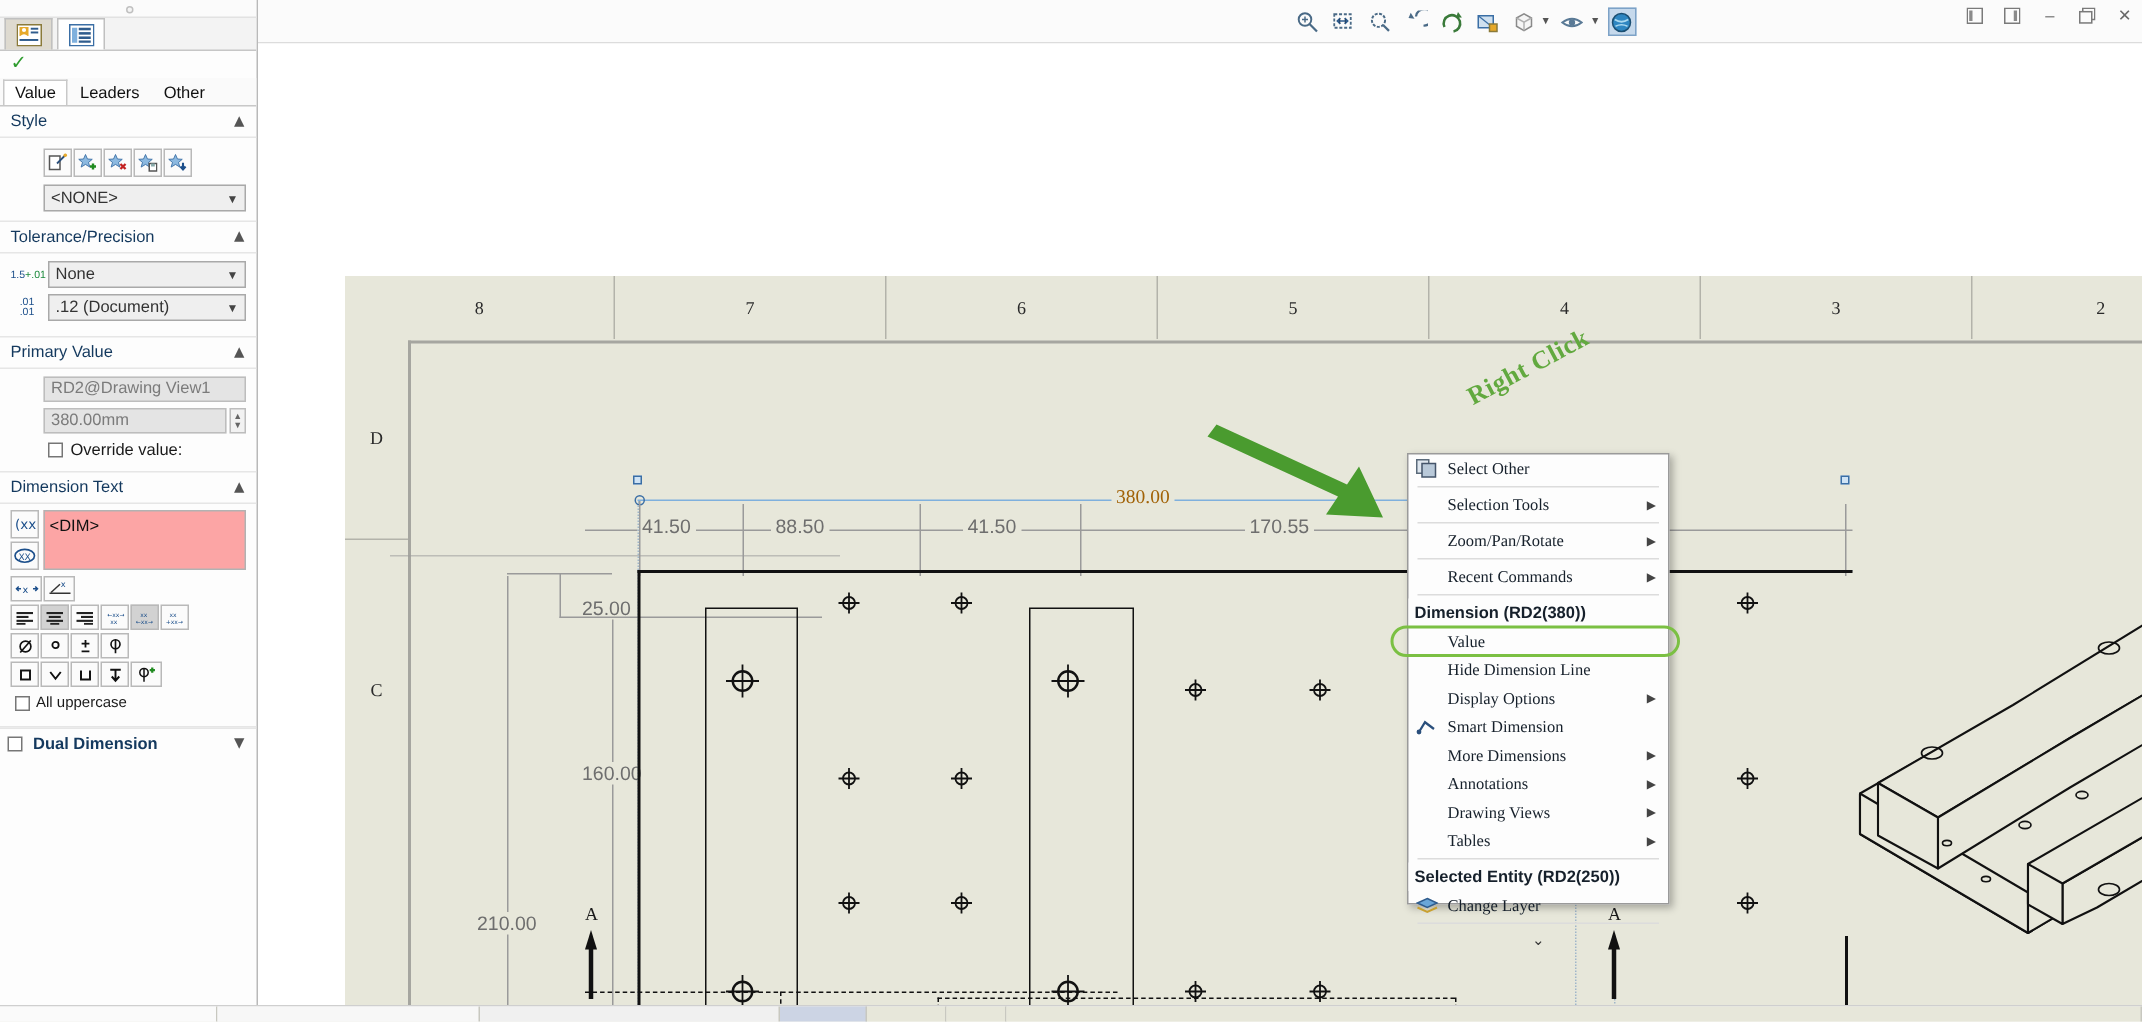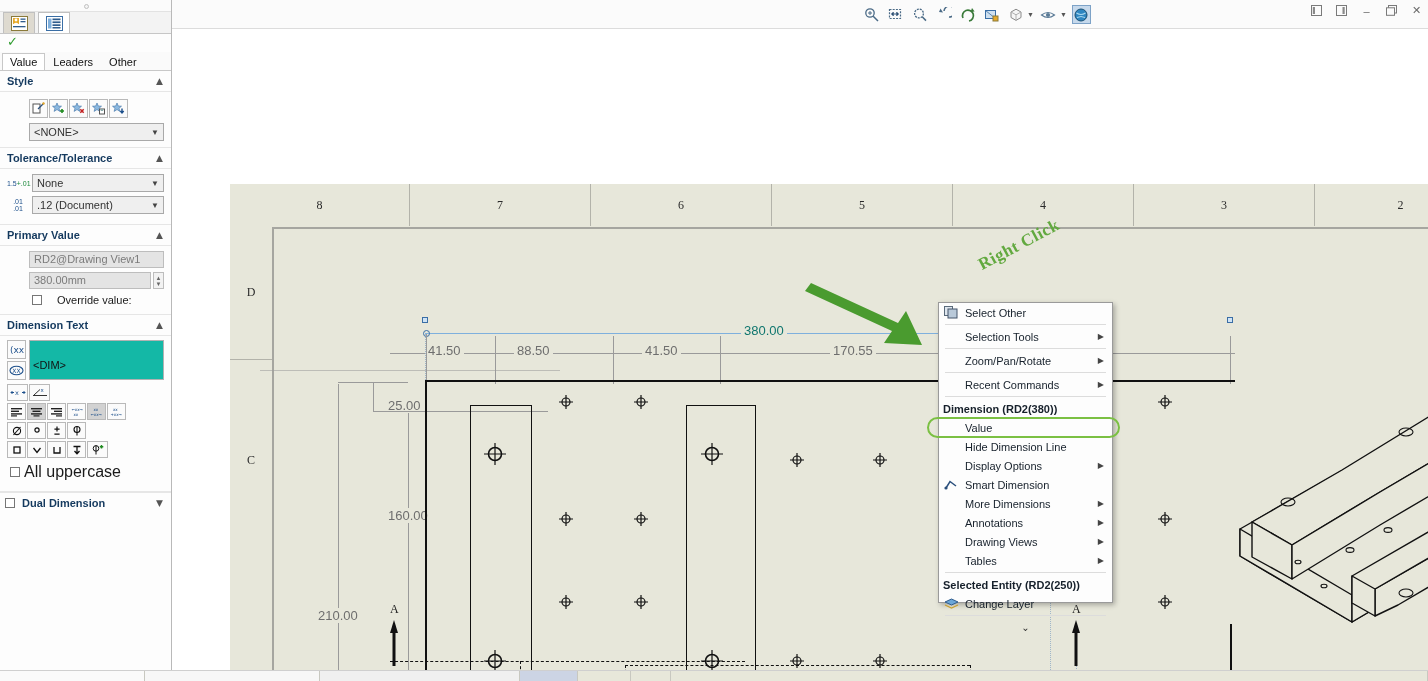--- a/index.html
+++ b/index.html
@@ -30,50 +30,50 @@
   .pm-title .t{ font-weight:bold; font-size:11.5px; }
   .pm-help{ position:absolute; right:7px; top:6px; width:12px;height:12px;border:1px solid #4a78a8;
       border-radius:50%; color:#2f5c8d; font-size:9px; text-align:center; line-height:11px;}
   .pm-ok{ height:18px; padding-left:7px; color:#2e9c2e; font-size:13px; line-height:16px;}
   .pm-subtabs{ height:19px; display:flex; align-items:flex-end; border-bottom:1px solid #c8c8c8;
       padding-left:2px; background:#fafafa;}
   .pm-subtab{ padding:2px 7px 2px 7px; font-size:11px; border:1px solid transparent;
       border-bottom:none; background:transparent; color:#111;}
   .pm-subtab.active{ background:#fff; border-color:#c8c8c8;}
   .sect-hdr{ height:21px; display:flex; align-items:center; justify-content:space-between;
-      padding:0 8px 0 7px; font-weight:bold; font-size:11px; color:#14395e;
+      padding:0 8px 0 7px; font-weight:normal; font-size:11px; color:#14395e;
       border-bottom:1px solid #e6e6e6;}
   .chev{ font-size:9px; color:#555; font-family:"DejaVu Sans",sans-serif;}
   .sect-body{ padding:5px 7px 6px 7px; border-bottom:1px solid #e6e6e6;}
   .icon-row{ display:flex; gap:1px; margin:2px 0 5px 22px;}
   .sq-btn{ width:19px;height:19px; border:1px solid #b9b9b9; background:#fbfbfb;
       display:flex;align-items:center;justify-content:center;}
   .combo{ height:18px; border:1px solid #a9a9a9; background:#efefef; display:flex; align-items:center;
       padding:0 4px; font-size:11px; color:#333; position:relative;}
   .combo .cv{ flex:1; overflow:hidden; white-space:nowrap;}
   .combo .ar{ font-size:8px; color:#444;}
   .lbl-ico{ width:22px; text-align:center; font-size:7px; color:#1c4f8b; line-height:1.0;}
   .rowi{ display:flex; align-items:center; gap:3px; margin-bottom:4px;}
   .rowi .combo{ flex:1;gap:32px;}
   .ro-field{ height:17px; border:1px solid #bdbdbd; background:#e4e4e4; color:#7b7b7b;
       font-size:11px; padding:1px 4px; margin-left:22px; white-space:nowrap; overflow:hidden;}
   .spin{ width:11px; border:1px solid #bdbdbd; background:#f2f2f2; margin-left:2px;
       display:flex;flex-direction:column;align-items:center;justify-content:center;font-size:6px;color:#666;}
-  .chk-row{ display:flex; align-items:center; gap:15px; margin:5px 0 2px 25px; font-size:11px;}
+  .chk-row{ display:flex; align-items:center; gap:5px; margin:5px 0 2px 25px; font-size:11px;}
   .chk{ width:10px;height:10px;border:1px solid #767676;background:#fff;}
   .dimtext{ display:flex; gap:3px; margin-bottom:4px;}
-  .dimtext .txa{ flex:1; height:40px; border:1px solid #b2b2b2; background:#14b8a6;
-      font-size:11px; padding:18px 3px; color:#111;}
+  .dimtext .txa{ flex:1; height:40px; border:1px solid #b2b2b2; background:#fca5a5;
+      font-size:11px; padding:4px 3px; color:#111;}
   .sidebtns{ display:flex; flex-direction:column; gap:2px;}
   .tool-grid{ display:flex; gap:1px; margin-bottom:2px;}
   .tb{ width:19px;height:17px;border:1px solid #b9b9b9;background:#fbfbfb;
       display:flex;align-items:center;justify-content:center;font-size:10px;}
   .tb.on{ background:#d2d2d2;}
   .tb.wide{ width:21px;}
-  .allup{ display:flex;align-items:center;gap:4px;margin:5px 0 4px 3px;font-size:16px;}
+  .allup{ display:flex;align-items:center;gap:4px;margin:5px 0 4px 3px;font-size:10px;}
   .dual{ display:flex;align-items:center;gap:7px;padding:4px 8px 4px 5px;
       border-top:1px solid #e6e6e6; font-weight:bold; color:#14395e; font-size:11px;}
 
   
   #topbar{ position:absolute; left:172px; top:0; width:1256px; height:29px;
      background:#fbfbfb; border-bottom:1px solid #dcdcdc;}
   #cmdbar{ position:absolute; left:690px; top:1px; height:27px; display:flex; align-items:center; gap:5px;}
   .cmdi{ width:19px;height:19px;display:flex;align-items:center;justify-content:center;}
   .cmdi.sel{ background:#c6d9ec; border:1px solid #7da2c7;}
   .cdrop{ font-size:7px;color:#555;margin-left:-3px;}
@@ -93,21 +93,21 @@
      background:#e7e7da;}
   .ruler-h{ position:absolute; top:0; height:42px; border-right:1px solid #b3b3aa;
      display:flex; align-items:center; justify-content:center; font-size:12px; color:#2a2a2a;
      font-family:"Liberation Serif", serif;}
   .ruler-v{ position:absolute; left:0; width:42px; border-bottom:1px solid #b3b3aa;
      display:flex; align-items:center; justify-content:center; font-size:12px; color:#2a2a2a;
      font-family:"Liberation Serif", serif;}
 
   .dimtxt{ position:absolute; font-family:"Liberation Sans",sans-serif; color:#6e6e6e; font-size:13px;
      background:#e7e7da; padding:0 3px; white-space:nowrap;}
-  .dimtxt.sel{ color:#0f766e; }
+  .dimtxt.sel{ color:#a16207;font-family:Liberation Serif, serif; }
   .dline{ position:absolute; background:#9a9a9a;}
   .dline.sel{ background:#7fb0dd; }
   .extline{ position:absolute; background:#9a9a9a; width:1px;}
   .solid{ position:absolute; border:1.6px solid #111;}
   .hline{ position:absolute; background:#111;}
   .dashed-h{ position:absolute; border-top:1.8px dashed #111;}
   .dashed-v{ position:absolute; border-left:1.8px dashed #111;}
   .cl-v{ position:absolute; border-left:1px dotted #9fb6c9;}
   .cl-h{ position:absolute; border-top:1px dotted #9fb6c9;}
   .greyline{ position:absolute; background:#a6a6a0;}
@@ -115,21 +115,21 @@
 
   
   #rc-label{ position:absolute; left:803px; top:228px; color:#62a93f; font-size:17px;
      font-weight:bold; font-family:"Liberation Serif",serif;
      transform:rotate(-28deg); transform-origin:0 0; letter-spacing:0.5px;}
 
   
   #ctxmenu{ position:absolute; left:938px; top:302px; width:175px; height:301px;
      background:#fdfdfd; border:1px solid #9a9a9a; box-shadow:2px 2px 5px rgba(0,0,0,.28);
      font-size:11px; z-index:40;}
-  .mi{ height:19px; display:flex; align-items:center; padding-left:26px; position:relative; color:#16202b;}
+  .mi{ height:19px; display:flex; align-items:center; padding-left:26px; position:relative; color:#16202b;font-family:Liberation Serif, serif;}
   .mi .arw{ position:absolute; right:8px; font-size:8px; color:#444;}
   .mi .mico{ position:absolute; left:4px; top:2px; width:16px;height:15px;
      display:flex;align-items:center;justify-content:center;}
   .mhead{ height:19px; display:flex; align-items:center; padding-left:4px; font-weight:bold;
      color:#16202b; background:#fdfdfd;}
   .msep{ height:1px; background:#dcdcdc; margin:2px 6px;}
   .mfoot{ height:18px; display:flex;align-items:center;justify-content:center;color:#333;font-size:10px;}
   #hl-ring{ position:absolute; left:927px; top:417px; width:193px; height:21px;
      border:2px solid #7bc043; border-radius:12px; z-index:41; pointer-events:none;}
 
@@ -219,21 +219,21 @@
           </svg>
         </div>
     </div>
     <div class="combo" style="margin-left:22px;">
       <span class="cv">&lt;NONE&gt;</span>
       <span class="ar">▼</span>
     </div>
   </div>
 
   <div class="sect-hdr">
-    <span>Tolerance/Tolerance</span>
+    <span>Tolerance/Precision</span>
     <span class="chev">▲</span>
   </div>
   <div class="sect-body">
     <div class="rowi">
       <span class="lbl-ico">1.5<span style="color:#1c8a3c;">+.01</span></span>
       <div class="combo">
         <span class="cv">None</span>
         <span class="ar">▼</span>
       </div>
     </div>

